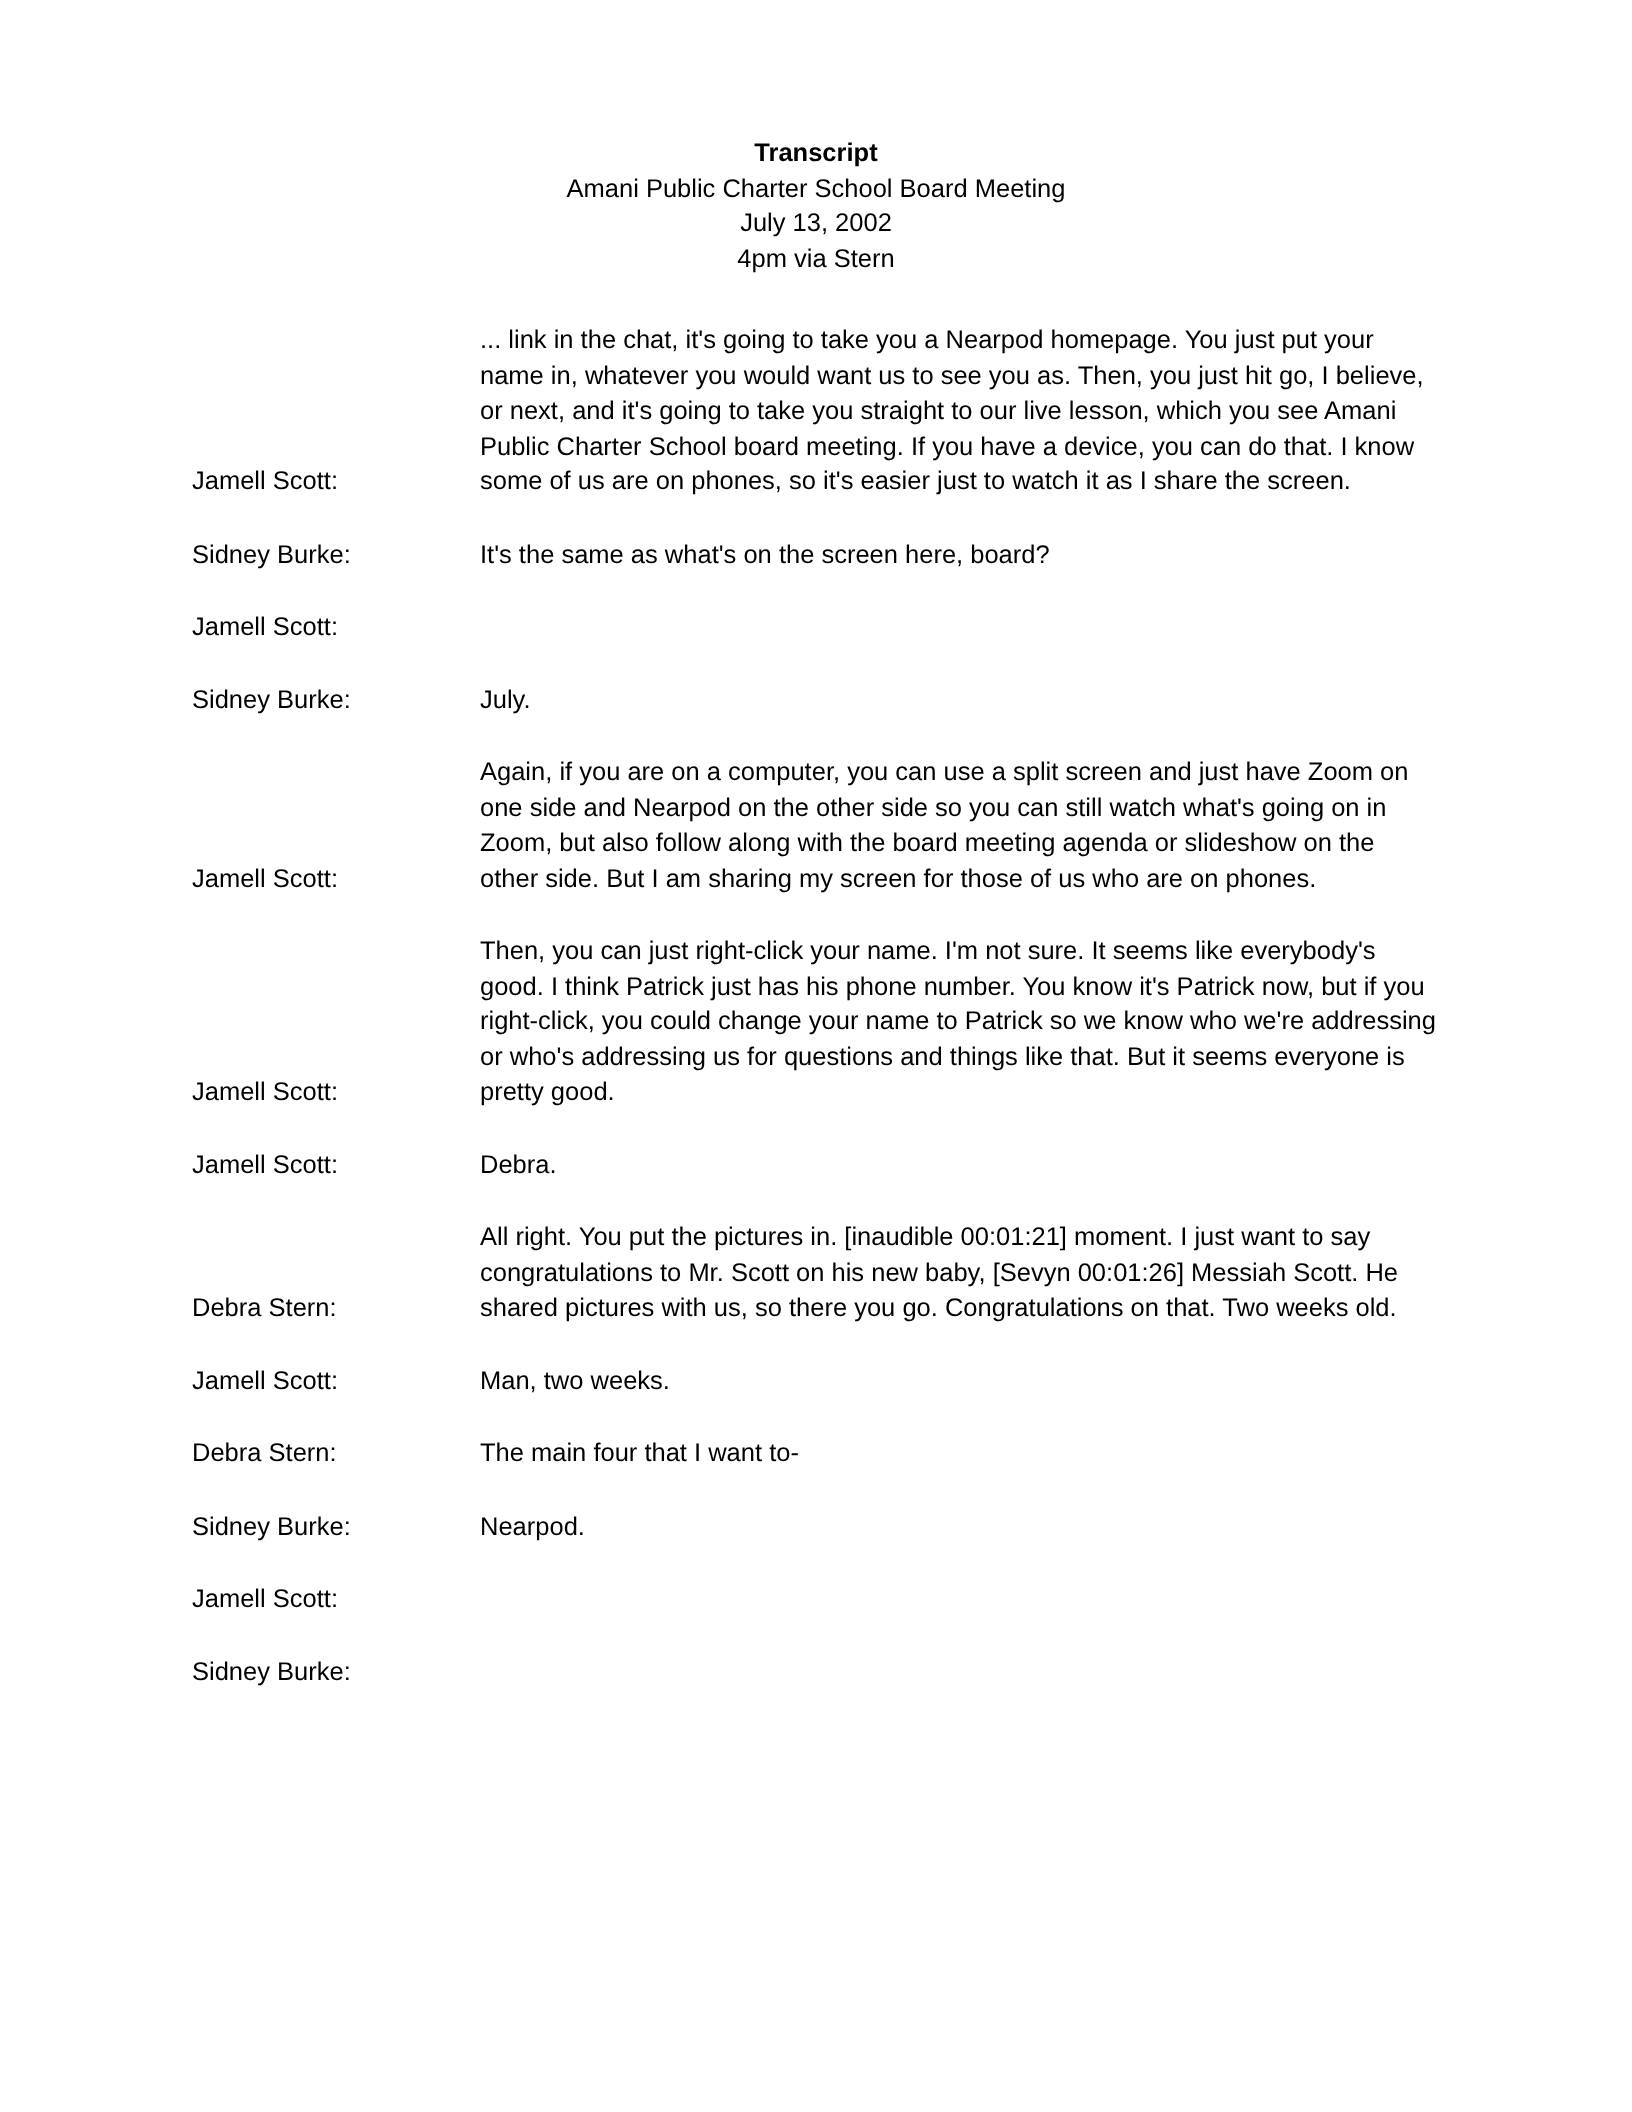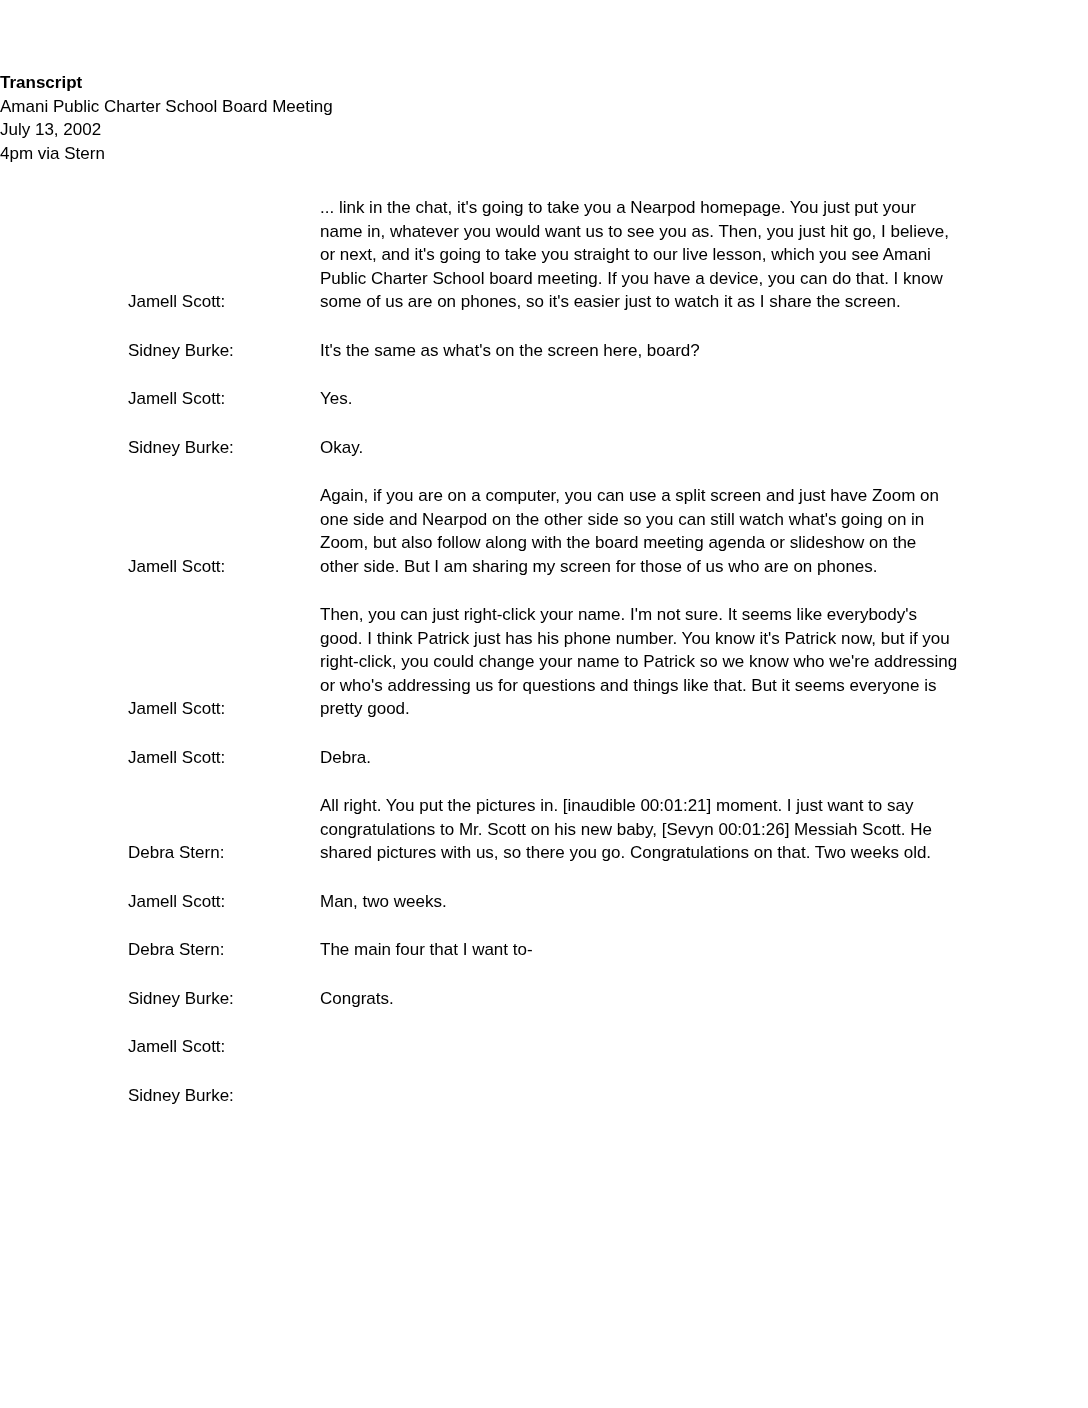--- a/index.html
+++ b/index.html
@@ -11,22 +11,22 @@
     position: relative;
     width: 1088px;
     height: 1408px;
     background: #ffffff;
     color: #000000;
     font-family: "Liberation Sans", "DejaVu Sans", sans-serif;
     overflow: hidden;
     box-sizing: border-box;
   }
   .doc-header {
-    padding-top: 71px;
-    text-align: left;
+    padding-top: 90px;
+    text-align: center;
     font-size: 17px;
     line-height: 23.5px;
   }
   .doc-header .title-line {
     font-weight: bold;
   }
   .entries {
     margin: 31px 130px 0 128px;
   }
   .entry {
@@ -60,25 +60,24 @@
       <div class="entry">
         <div class="speaker">Jamell Scott:</div>
         <div class="dialogue">... link in the chat, it's going to take you a Nearpod homepage. You just put your name in, whatever you would want us to see you as. Then, you just hit go, I believe, or next, and it's going to take you straight to our live lesson, which you see Amani Public Charter School board meeting. If you have a device, you can do that. I know some of us are on phones, so it's easier just to watch it as I share the screen.</div>
       </div>
       <div class="entry">
         <div class="speaker">Sidney Burke:</div>
         <div class="dialogue">It's the same as what's on the screen here, board?</div>
       </div>
       <div class="entry">
         <div class="speaker">Jamell Scott:</div>
-        <div class="dialogue">Yes.</div>
       </div>
       <div class="entry">
         <div class="speaker">Sidney Burke:</div>
-        <div class="dialogue">Okay.</div>
+        <div class="dialogue">July.</div>
       </div>
       <div class="entry">
         <div class="speaker">Jamell Scott:</div>
         <div class="dialogue">Again, if you are on a computer, you can use a split screen and just have Zoom on one side and Nearpod on the other side so you can still watch what's going on in Zoom, but also follow along with the board meeting agenda or slideshow on the other side. But I am sharing my screen for those of us who are on phones.</div>
       </div>
       <div class="entry">
         <div class="speaker">Jamell Scott:</div>
         <div class="dialogue">Then, you can just right-click your name. I'm not sure. It seems like everybody's good. I think Patrick just has his phone number. You know it's Patrick now, but if you right-click, you could change your name to Patrick so we know who we're addressing or who's addressing us for questions and things like that. But it seems everyone is pretty good.</div>
       </div>
       <div class="entry">
@@ -92,21 +91,21 @@
       <div class="entry">
         <div class="speaker">Jamell Scott:</div>
         <div class="dialogue">Man, two weeks.</div>
       </div>
       <div class="entry">
         <div class="speaker">Debra Stern:</div>
         <div class="dialogue">The main four that I want to-</div>
       </div>
       <div class="entry">
         <div class="speaker">Sidney Burke:</div>
-        <div class="dialogue">Congrats.</div>
+        <div class="dialogue">Nearpod.</div>
       </div>
       <div class="entry">
         <div class="speaker">Jamell Scott:</div>
       </div>
       <div class="entry">
         <div class="speaker">Sidney Burke:</div>
       </div>
     </div>
 </div>
 

